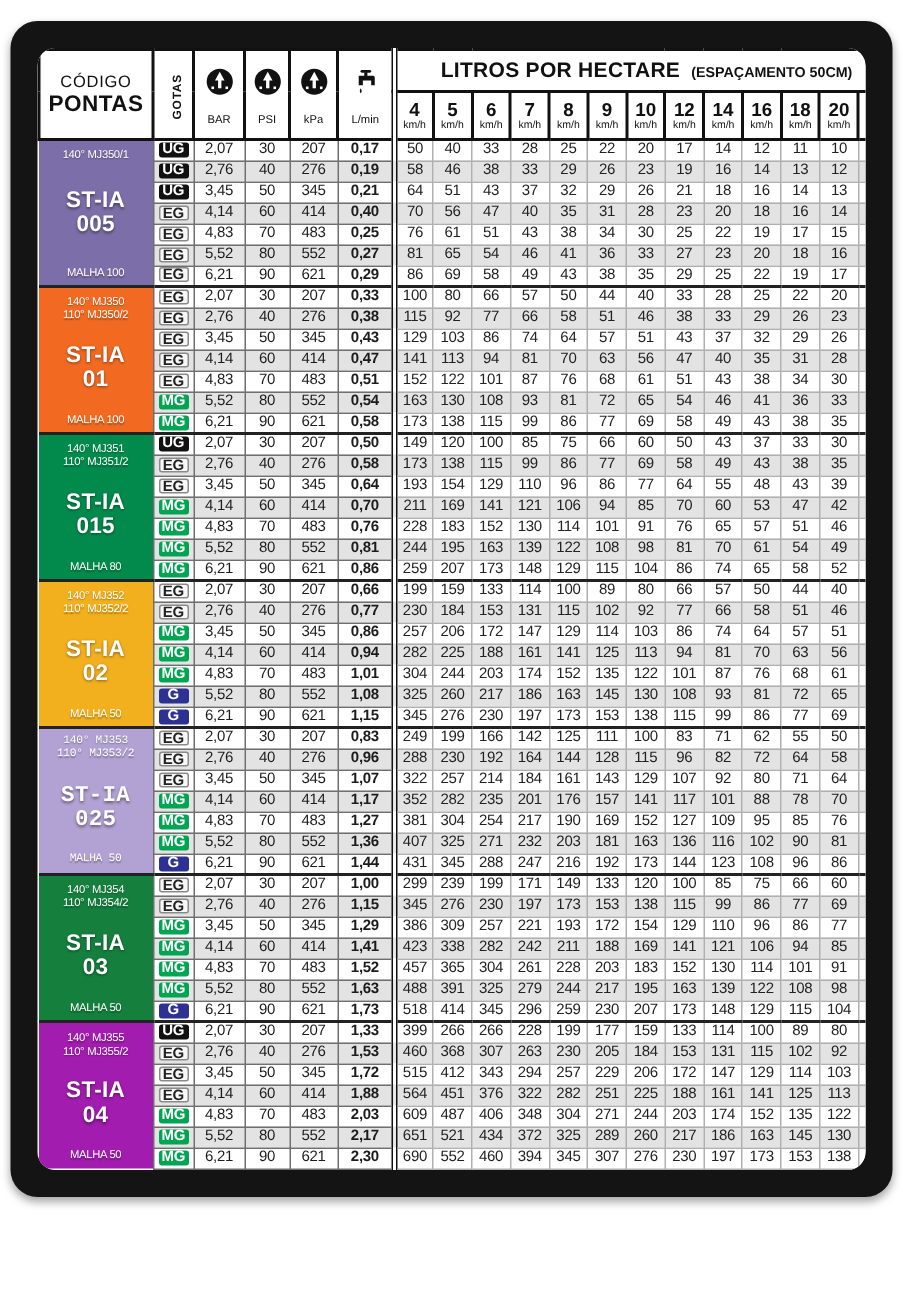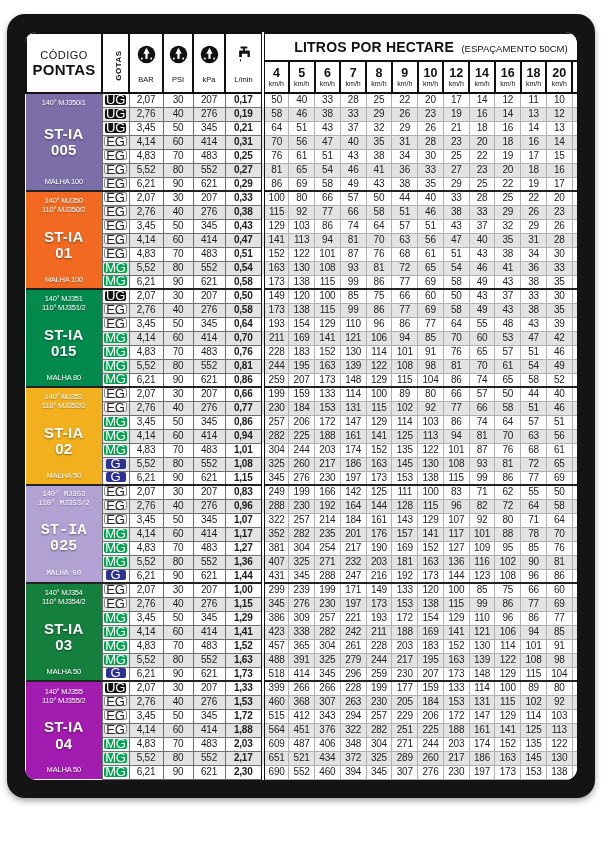--- a/index.html
+++ b/index.html
@@ -31,38 +31,38 @@
   th.h-codigo{vertical-align:middle;text-align:center;}
   th.h-codigo .l1{display:block;font-size:11px;font-weight:normal;letter-spacing:.5px;color:#111;}
   th.h-codigo .l2{display:block;font-size:15px;font-weight:bold;letter-spacing:.3px;color:#111;}
   th.h-gotas{vertical-align:middle;text-align:center;}
   th.h-gotas .vert{display:inline-block;transform:rotate(-90deg);font-size:8px;font-weight:bold;letter-spacing:.5px;color:#111;white-space:nowrap;}
   th.h-icon{vertical-align:middle;text-align:center;}
   th.h-icon .unit{display:block;font-size:7.5px;font-weight:normal;color:#111;margin-top:12px;line-height:1;}
   th.h-icon svg{display:block;margin:2px auto 0;}
   th.h-title{height:26px;text-align:center;vertical-align:middle;border-left:4px double #111;}
   th.h-title .tm{font-size:14px;font-weight:bold;color:#111;letter-spacing:.2px;}
-  th.h-title .ts{font-size:9.5px;font-weight:normal;color:#111;margin-left:3px;}
+  th.h-title .ts{font-size:9.5px;font-weight:bold;color:#111;margin-left:3px;}
   th.speed{height:30px;text-align:center;vertical-align:middle;border:2px solid #111;}
   th.speed:first-child{border-left:4px double #111;}
   th.speed .num{display:block;font-size:12.5px;font-weight:bold;color:#111;line-height:1.05;}
   th.speed .unit{display:block;font-size:7px;font-weight:normal;color:#111;line-height:1;}
   th.sep-r{border-right:4px double #111;}
   
   tbody tr{height:14px;}
   tbody td{padding:0;text-align:center;vertical-align:middle;font-size:10px;color:#1c1c1c;line-height:1;letter-spacing:-0.2px;background:#fff;}
   tbody tr.alt td{background:#e3e3e3;}
   td.p{border:1px solid #6f6f6f;}
   td.lmin{font-weight:bold;border-right:4px double #111;}
   td.v{border:1px solid #b0b0b0;color:#222;}
   td.badge-cell{border:1px solid #6f6f6f;}
   tbody tr.gstart td{border-top:2px solid #222;}
   .badge{
     display:inline-block;min-width:20px;height:10px;line-height:10px;
-    font-size:13px;font-weight:normal;border-radius:2px;padding:0 1px;
+    font-size:10px;font-weight:bold;border-radius:2px;padding:0 1px;
     box-sizing:border-box;
   }
   
   td.group-cell{border:none;padding:0;}
   .gwrap{display:flex;flex-direction:column;height:100%;min-height:96px;justify-content:space-between;align-items:center;color:#fff;}
   .gmodels{font-size:7.5px;line-height:1.25;margin-top:4px;text-shadow:0 1px 1px rgba(0,0,0,.35);}
   .gname{font-size:15px;font-weight:bold;line-height:1.1;text-shadow:0 1px 2px rgba(0,0,0,.45);letter-spacing:.2px;}
   .gmalha{font-size:7.5px;margin-bottom:5px;text-shadow:0 1px 1px rgba(0,0,0,.35);text-align:right;}
 </style>
 </head>
@@ -259,21 +259,21 @@
             <td class="v">16</td>
             <td class="v">14</td>
             <td class="v">13</td>
             <td class="v">10</td>
           </tr>
           <tr class="alt">
             <td class="badge-cell"><span class="badge" style="background: rgb(247, 247, 247); color: rgb(34, 34, 34); border: 1px solid rgb(138, 138, 138);">EG</span></td>
             <td class="p bar">4,14</td>
             <td class="p psi">60</td>
             <td class="p kpa">414</td>
-            <td class="p lmin">0,31</td>
+            <td class="p lmin">0,40</td>
             <td class="v">70</td>
             <td class="v">56</td>
             <td class="v">47</td>
             <td class="v">40</td>
             <td class="v">35</td>
             <td class="v">31</td>
             <td class="v">28</td>
             <td class="v">23</td>
             <td class="v">20</td>
             <td class="v">18</td>

